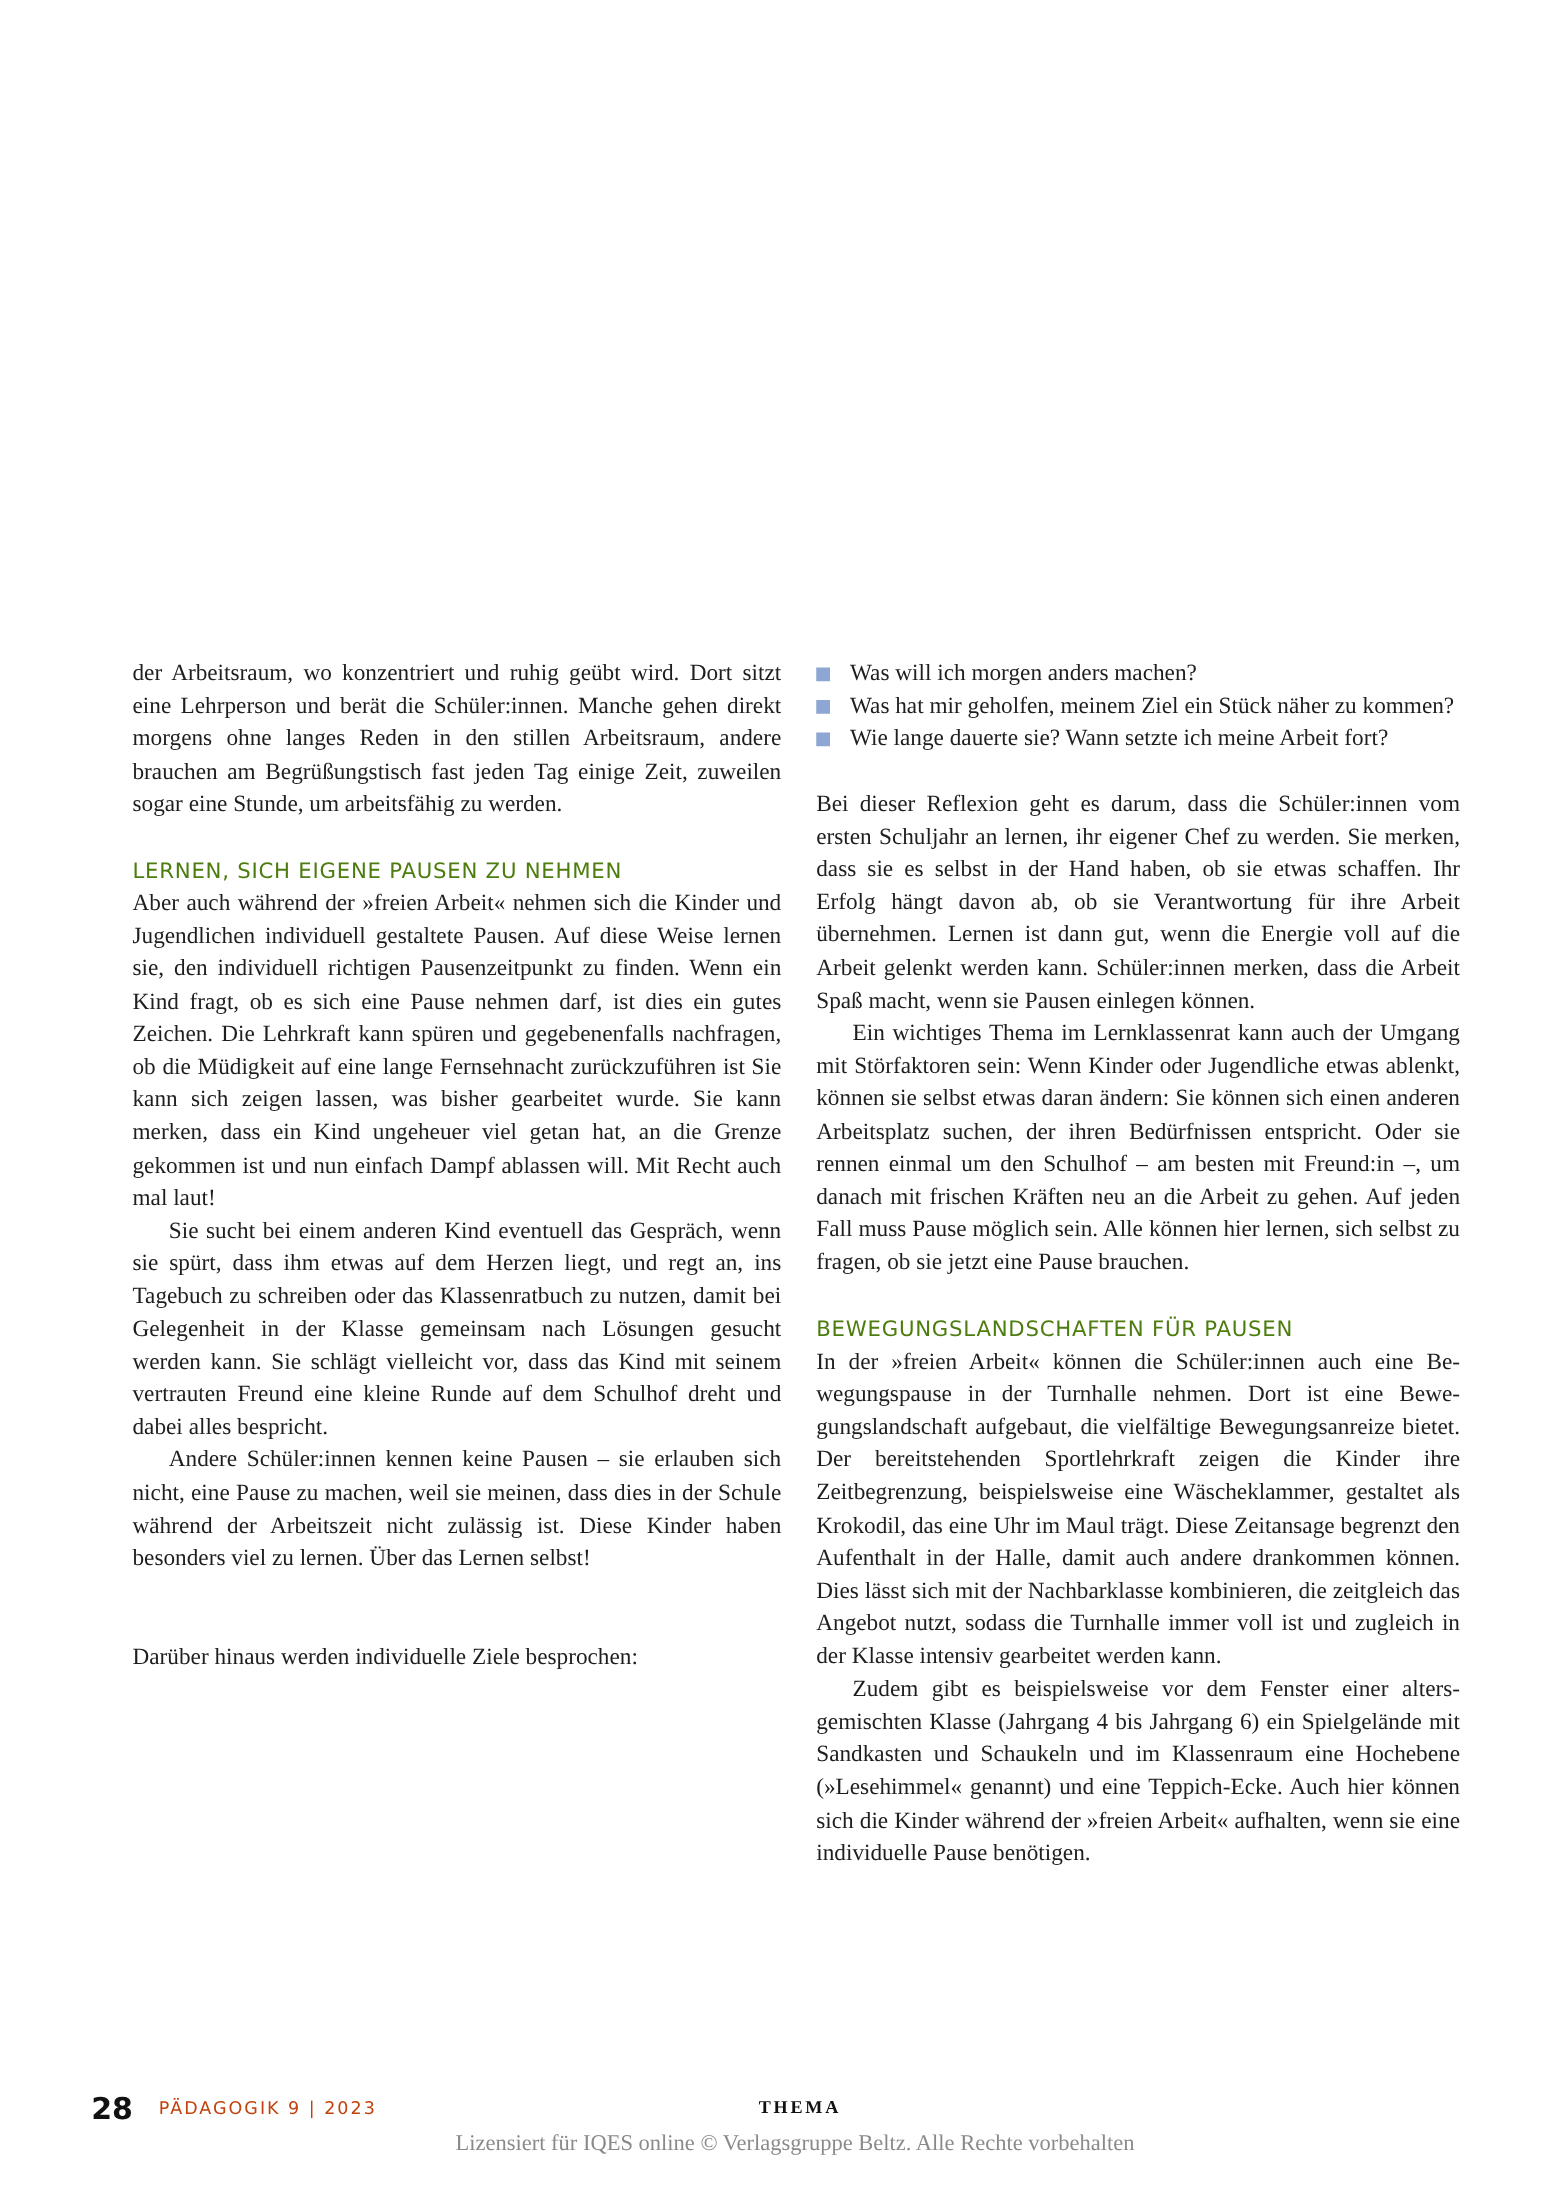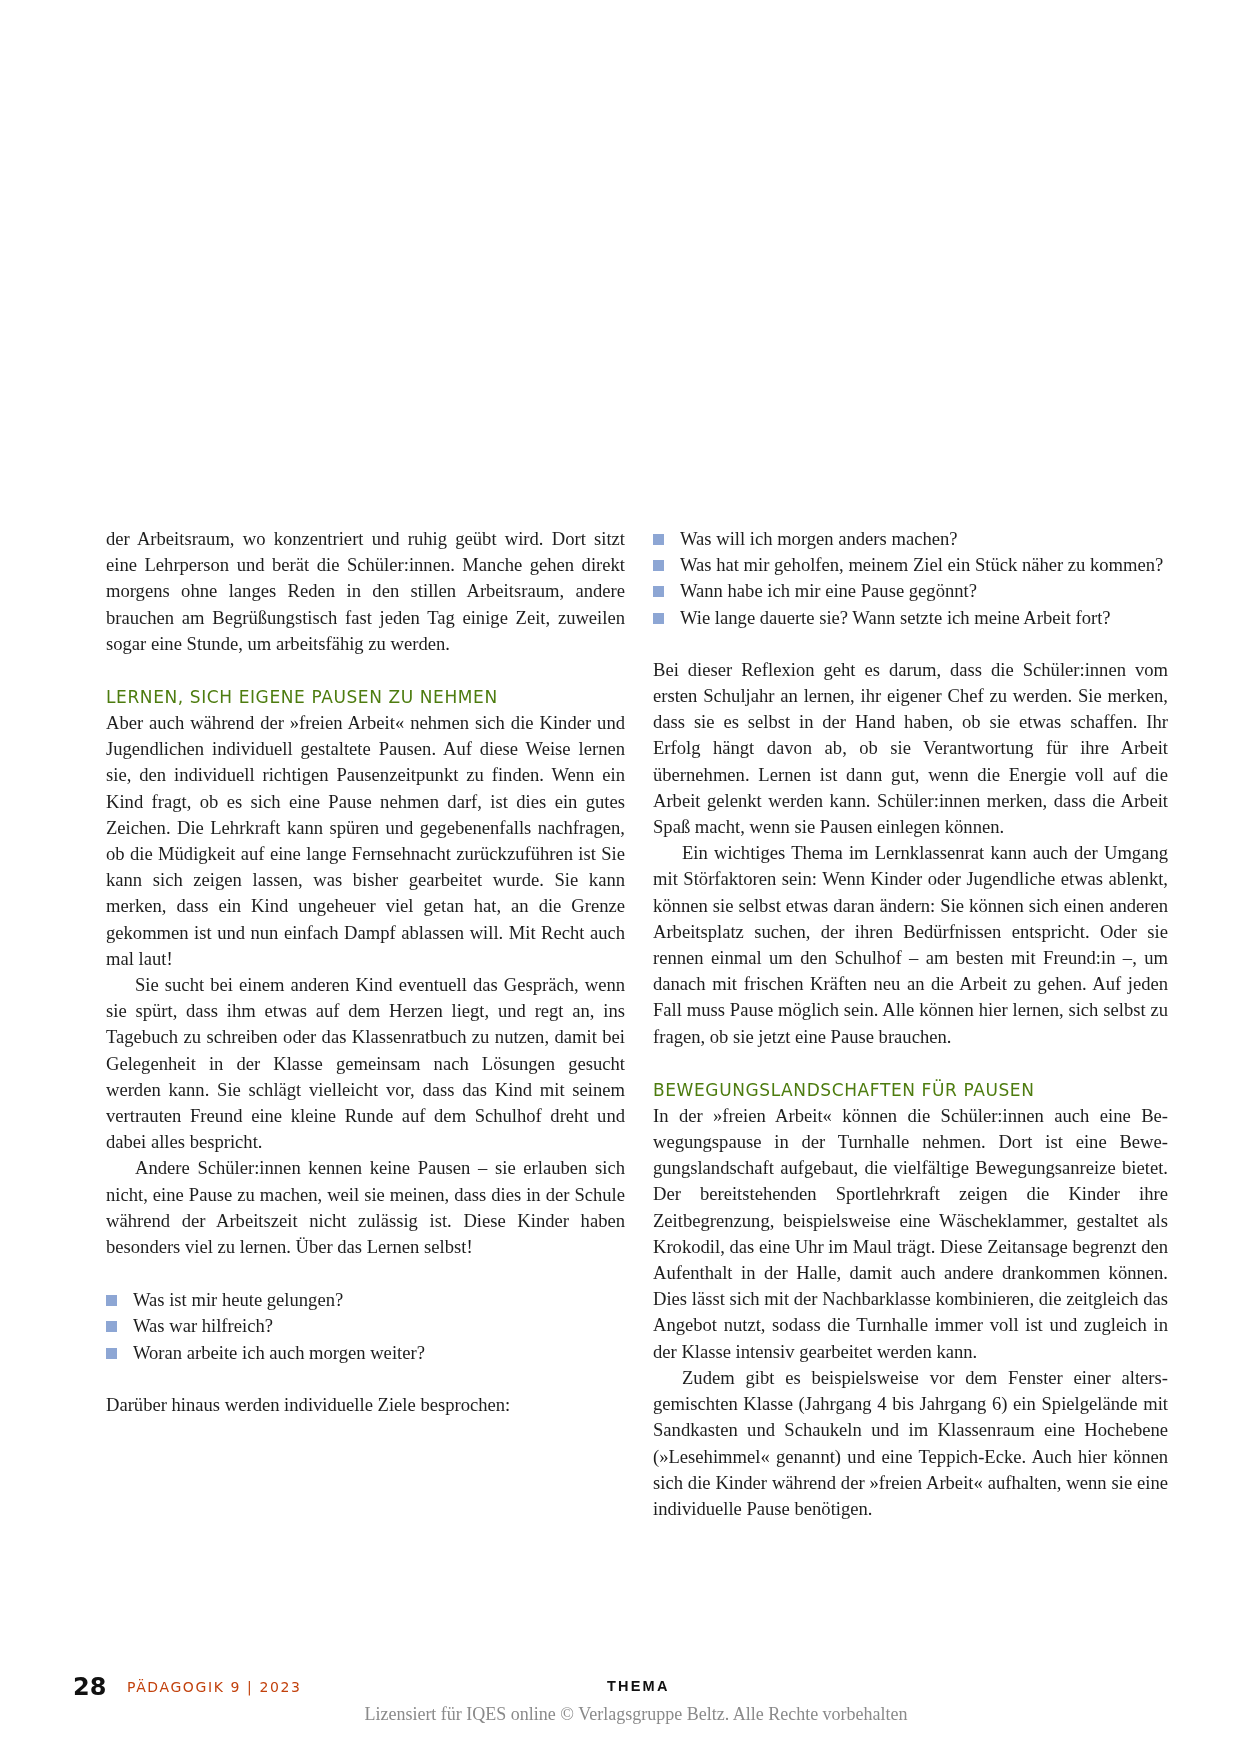--- a/index.html
+++ b/index.html
@@ -34,21 +34,21 @@
       font-family: "DejaVu Sans", "Liberation Sans", sans-serif;
       font-weight: bold; font-size: 24px; color: #111; text-align: right;
     }
     .footer-mag {
       position: absolute; left: 111px; top: 1679px;
       font-family: "DejaVu Sans", "Liberation Sans", sans-serif;
       font-size: 14px; letter-spacing: 1.6px; color: #c2410c;
     }
     .footer-section {
       position: absolute; left: 591px; top: 1678px;
-      font-family: Liberation Sans, sans-serif;
+      font-family: Liberation Serif, serif;
       font-weight: bold; font-size: 14.5px; letter-spacing: 2.2px; color: #111;
     }
     .license {
       position: absolute; left: 0; width: 1240px; top: 1704px; text-align: center;
       font-family: "Liberation Serif", "DejaVu Serif", serif;
       font-size: 18px; color: #8a8a8a;
     }
   </style>
 </head>
 <body>
@@ -58,34 +58,28 @@
   <div class="col col-left">
     <p class="noindent">der Arbeitsraum, wo konzentriert und ruhig geübt wird. Dort sitzt eine Lehrperson und berät die Schüler:innen. Manche ge­hen direkt morgens ohne langes Reden in den stillen Arbeits­raum, andere brauchen am Begrüßungstisch fast jeden Tag einige Zeit, zuweilen sogar eine Stunde, um arbeitsfähig zu werden.</p>
 
     <div class="gap-heading"></div>
     <h2 class="heading">LERNEN, SICH EIGENE PAUSEN ZU NEHMEN</h2>
     <p class="noindent">Aber auch während der »freien Arbeit« nehmen sich die Kin­der und Jugendlichen individuell gestaltete Pausen. Auf diese Weise lernen sie, den individuell richtigen Pausenzeitpunkt zu finden. Wenn ein Kind fragt, ob es sich eine Pause nehmen darf, ist dies ein gutes Zeichen. Die Lehrkraft kann spüren und gegebenenfalls nachfragen, ob die Müdigkeit auf eine lange Fernsehnacht zurückzuführen ist Sie kann sich zeigen lassen, was bisher gearbeitet wurde. Sie kann merken, dass ein Kind ungeheuer viel getan hat, an die Grenze gekommen ist und nun einfach Dampf ablassen will. Mit Recht auch mal laut!</p>
     <p class="indent">Sie sucht bei einem anderen Kind eventuell das Gespräch, wenn sie spürt, dass ihm etwas auf dem Herzen liegt, und regt an, ins Tagebuch zu schreiben oder das Klassenratbuch zu nut­zen, damit bei Gelegenheit in der Klasse gemeinsam nach Lö­sungen gesucht werden kann. Sie schlägt vielleicht vor, dass das Kind mit seinem vertrauten Freund eine kleine Runde auf dem Schulhof dreht und dabei alles bespricht.</p>
     <p class="indent">Andere Schüler:innen kennen keine Pausen – sie erlau­ben sich nicht, eine Pause zu machen, weil sie meinen, dass dies in der Schule während der Arbeitszeit nicht zulässig ist. Diese Kinder haben besonders viel zu lernen. Über das Lernen selbst!</p>
 
     <div class="gap-heading"></div>
-    <ul class="bullets">
-      <li><span class="bullet"></span><span>Was ist mir heute gelungen?</span></li>
-      <li><span class="bullet"></span><span>Was war hilfreich?</span></li>
-      <li><span class="bullet"></span><span>Woran arbeite ich auch morgen weiter?</span></li>
-    </ul>
     <div class="gap-list"></div>
     <p class="noindent last-left">Darüber hinaus werden individuelle Ziele besprochen:</p>
   </div>
 
   <div class="col col-right">
     <ul class="bullets">
       <li><span class="bullet"></span><span>Was will ich morgen anders machen?</span></li>
       <li><span class="bullet"></span><span>Was hat mir geholfen, meinem Ziel ein Stück näher zu kommen?</span></li>
-      <li><span class="bullet"></span><span>Wann habe ich mir eine Pause gegönnt?</span></li>
       <li><span class="bullet"></span><span>Wie lange dauerte sie? Wann setzte ich meine Arbeit fort?</span></li>
     </ul>
     <div class="gap-list"></div>
     <p class="noindent">Bei dieser Reflexion geht es darum, dass die Schüler:innen vom ersten Schuljahr an lernen, ihr eigener Chef zu werden. Sie merken, dass sie es selbst in der Hand haben, ob sie etwas schaffen. Ihr Erfolg hängt davon ab, ob sie Verantwortung für ihre Arbeit übernehmen. Lernen ist dann gut, wenn die Ener­gie voll auf die Arbeit gelenkt werden kann. Schüler:innen merken, dass die Arbeit Spaß macht, wenn sie Pausen einle­gen können.</p>
     <p class="indent">Ein wichtiges Thema im Lernklassenrat kann auch der Um­gang mit Störfaktoren sein: Wenn Kinder oder Jugendliche et­was ablenkt, können sie selbst etwas daran ändern: Sie können sich einen anderen Arbeitsplatz suchen, der ihren Bedürfnis­sen entspricht. Oder sie rennen einmal um den Schulhof – am besten mit Freund:in –, um danach mit frischen Kräften neu an die Arbeit zu gehen. Auf jeden Fall muss Pause möglich sein. Alle können hier lernen, sich selbst zu fragen, ob sie jetzt eine Pause brauchen.</p>
 
     <div class="gap-heading"></div>
     <h2 class="heading">BEWEGUNGSLANDSCHAFTEN FÜR PAUSEN</h2>
     <p class="noindent">In der »freien Arbeit« können die Schüler:innen auch eine Be­wegungspause in der Turnhalle nehmen. Dort ist eine Bewe­gungslandschaft aufgebaut, die vielfältige Bewegungsanreize bietet. Der bereitstehenden Sportlehrkraft zeigen die Kinder ihre Zeitbegrenzung, beispielsweise eine Wäscheklammer, ge­staltet als Krokodil, das eine Uhr im Maul trägt. Diese Zeitan­sage begrenzt den Aufenthalt in der Halle, damit auch andere drankommen können. Dies lässt sich mit der Nachbarklasse kombinieren, die zeitgleich das Angebot nutzt, sodass die Turnhalle immer voll ist und zugleich in der Klasse intensiv gearbeitet werden kann.</p>
     <p class="indent">Zudem gibt es beispielsweise vor dem Fenster einer alters­gemischten Klasse (Jahrgang 4 bis Jahrgang 6) ein Spielgelän­de mit Sandkasten und Schaukeln und im Klassenraum eine Hochebene (»Lesehimmel« genannt) und eine Teppich-Ecke. Auch hier können sich die Kinder während der »freien Ar­beit« aufhalten, wenn sie eine individuelle Pause benötigen.</p>

